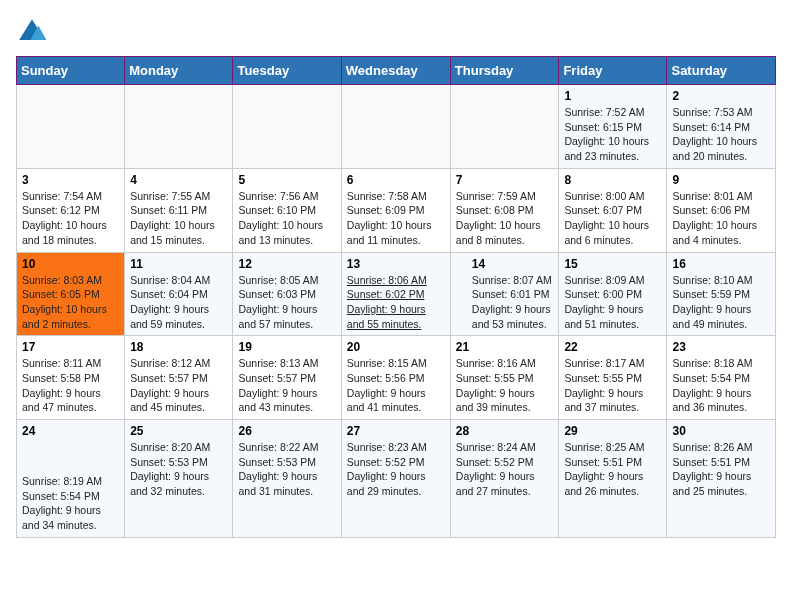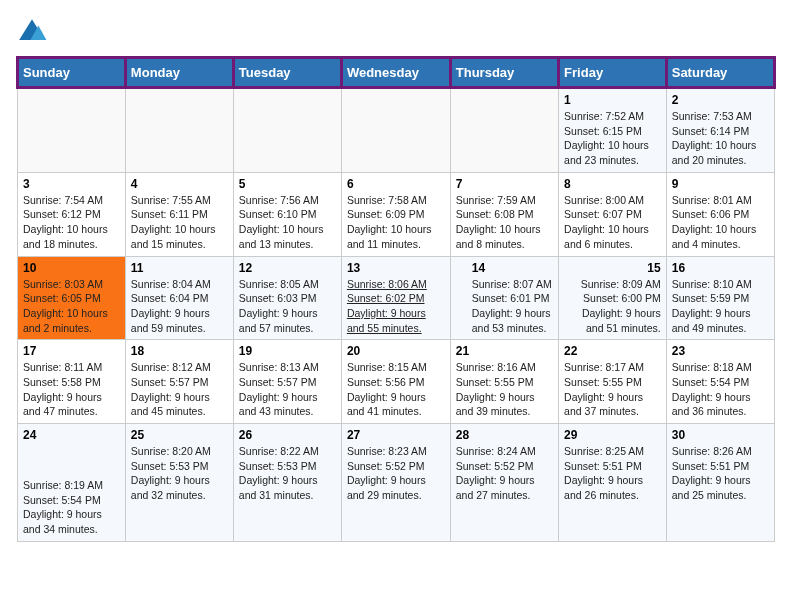--- a/index.html
+++ b/index.html
@@ -52,21 +52,21 @@
     }
     .calendar thead tr {
       background-color: #2e74b5;
       color: #fff;
     }
     .calendar thead th {
       padding: 6px 4px;
       text-align: left;
       font-size: 13px;
       font-weight: bold;
-      border: 3px solid #701a75;
+      border: 1px solid #701a75;
     }
     .calendar tbody tr {
       vertical-align: top;
     }
     .calendar tbody td {
       border: 1px solid #ccc;
       padding: 4px 5px;
       width: 110px;
       min-height: 80px;
       background: #fff;
@@ -212,21 +212,21 @@
           <div class="day-info" style="white-space: pre-line; text-decoration: underline;">Sunrise: 8:06 AM
 Sunset: 6:02 PM
 Daylight: 9 hours and 55 minutes.</div>
         </td>
         <td style="background: rgb(245, 248, 252); padding-left: 21px;">
           <span class="day-num">14</span>
           <div class="day-info" style="white-space: pre-line;">Sunrise: 8:07 AM
 Sunset: 6:01 PM
 Daylight: 9 hours and 53 minutes.</div>
         </td>
-        <td style="background: rgb(245, 248, 252); text-align: right;">
+        <td style="background: rgb(245, 248, 252);">
           <span class="day-num">15</span>
           <div class="day-info" style="white-space: pre-line;">Sunrise: 8:09 AM
 Sunset: 6:00 PM
 Daylight: 9 hours and 51 minutes.</div>
         </td>
         <td style="background: rgb(245, 248, 252);">
           <span class="day-num">16</span>
           <div class="day-info" style="white-space: pre-line;">Sunrise: 8:10 AM
 Sunset: 5:59 PM
 Daylight: 9 hours and 49 minutes.</div>

